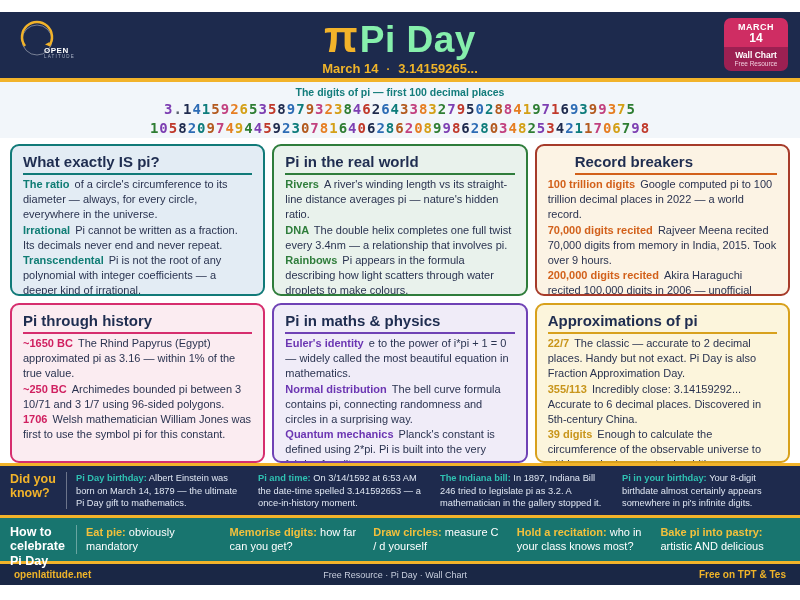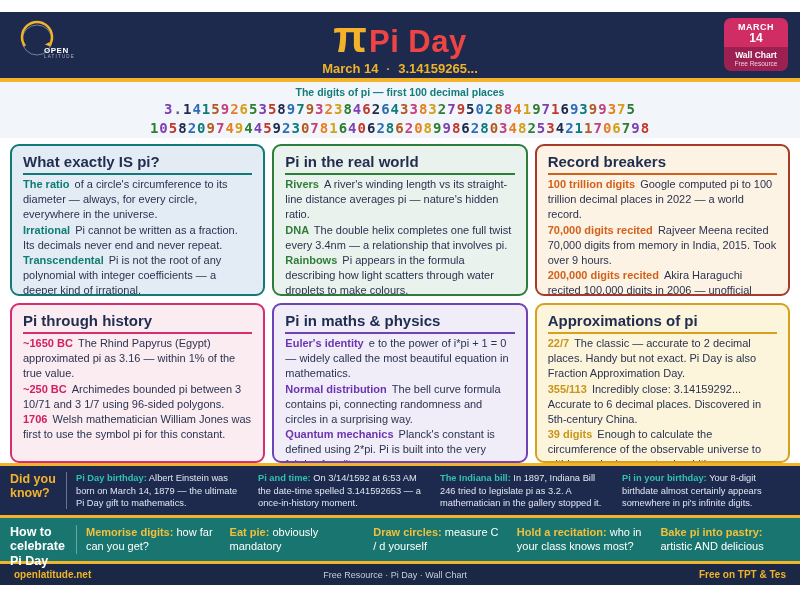--- a/index.html
+++ b/index.html
@@ -10,21 +10,21 @@
   
   .header { height:70px; background:#1d2a4d; position:relative; border-bottom:4px solid #f2b32a; }
   .logo { position:absolute; left:18px; top:8px; width:70px; height:52px; }
   .logo svg { position:absolute; left:0; top:0; }
   .logo-text { position:absolute; left:26px; top:27px; line-height:1; }
   .logo-open { color:#ffffff; font-weight:bold; font-size:8px; letter-spacing:.5px; }
   .logo-lat  { color:#aab3c5; font-size:4.5px; letter-spacing:1.2px; }
   .title-wrap { height:66px; display:flex; flex-direction:column; align-items:center; justify-content:center; }
   .title-line { display:flex; align-items:baseline; line-height:1; }
   .pi-glyph { color:#f2b32a; font-size:44px; font-weight:bold; margin-right:2px; }
-  .title { color:#ef4444; font-size:31px; font-weight:bold; letter-spacing:.5px; }
+  .title { color:#86efac; font-size:37px; font-weight:bold; letter-spacing:.5px; }
   .subtitle { color:#f0b429; font-size:13px; font-weight:bold; margin-top:2px; }
   .subtitle .sep { margin:0 8px; font-size:11px; }
   .badge { position:absolute; right:12px; top:6px; width:64px; text-align:center; }
   .badge-top { background:#cf2d63; border-radius:7px 7px 0 0; padding:4px 0 3px; color:#fff; }
   .badge-month { font-size:9px; font-weight:bold; letter-spacing:.5px; }
   .badge-day { font-size:12px; font-weight:bold; line-height:1; }
   .badge-bottom { background:#9c2052; border-radius:0 0 7px 7px; padding:3px 0 4px; color:#fff; }
   .badge-type { font-size:8.5px; font-weight:bold; }
   .badge-note { font-size:6.5px; color:#f2cede; }
 
@@ -122,21 +122,21 @@
     <div class="card-title" style="border-bottom-color: rgb(47, 125, 59);">Pi in the real world</div>
 
   <p><span class="lead" style="color: rgb(47, 125, 59);">Rivers  </span><span>A river's winding length vs its straight-line distance averages pi — nature's hidden ratio.</span></p>
 
   <p><span class="lead" style="color: rgb(47, 125, 59); text-align: center;">DNA  </span><span>The double helix completes one full twist every 3.4nm — a relationship that involves pi.</span></p>
 
   <p><span class="lead" style="color: rgb(47, 125, 59);">Rainbows  </span><span>Pi appears in the formula describing how light scatters through water droplets to make colours.</span></p>
 </div>
 
   <div class="card" style="border-color: rgb(166, 59, 42); background: rgb(252, 243, 228);">
-    <div class="card-title" style="border-bottom-color: rgb(210, 96, 26);">Record breakers</div>
+    <div class="card-title" style="border-bottom-color: rgb(210, 96, 26); margin-left: 27px;">Record breakers</div>
 
   <p><span class="lead" style="color: rgb(210, 96, 26);">100 trillion digits  </span><span>Google computed pi to 100 trillion decimal places in 2022 — a world record.</span></p>
 
   <p><span class="lead" style="color: rgb(210, 96, 26);">70,000 digits recited  </span><span>Rajveer Meena recited 70,000 digits from memory in India, 2015. Took over 9 hours.</span></p>
 
   <p><span class="lead" style="color: rgb(210, 96, 26);">200,000 digits recited  </span><span>Akira Haraguchi recited 100,000 digits in 2006 — unofficial world record, took 16 hours.</span></p>
 </div>
 
   <div class="card" style="border-color: rgb(214, 46, 110); background: rgb(251, 236, 241);">
     <div class="card-title" style="border-bottom-color: rgb(214, 46, 110);">Pi through history</div>
@@ -180,23 +180,23 @@
   <div class="band-item"><span class="lead">The Indiana bill:</span> <span>In 1897, Indiana Bill 246 tried to legislate pi as 3.2. A mathematician in the gallery stopped it.</span></div>
 
   <div class="band-item"><span class="lead">Pi in your birthday:</span> <span>Your 8-digit birthdate almost certainly appears somewhere in pi's infinite digits.</span></div>
 </div>
   </div>
 
   <div class="band band-cel">
     <div class="band-label cel-label">How to celebrate Pi Day</div>
     <div class="band-sep"></div>
     <div class="band-items" id="cel-items">
+  <div class="band-item"><span class="lead">Eat pie:</span> <span>obviously mandatory</span></div>
+
   <div class="band-item"><span class="lead">Memorise digits:</span> <span>how far can you get?</span></div>
-
-  <div class="band-item"><span class="lead">Eat pie:</span> <span>obviously mandatory</span></div>
 
   <div class="band-item"><span class="lead">Draw circles:</span> <span>measure C / d yourself</span></div>
 
   <div class="band-item"><span class="lead">Hold a recitation:</span> <span>who in your class knows most?</span></div>
 
   <div class="band-item"><span class="lead">Bake pi into pastry:</span> <span>artistic AND delicious</span></div>
 </div>
   </div>
 
   <div class="footer">

